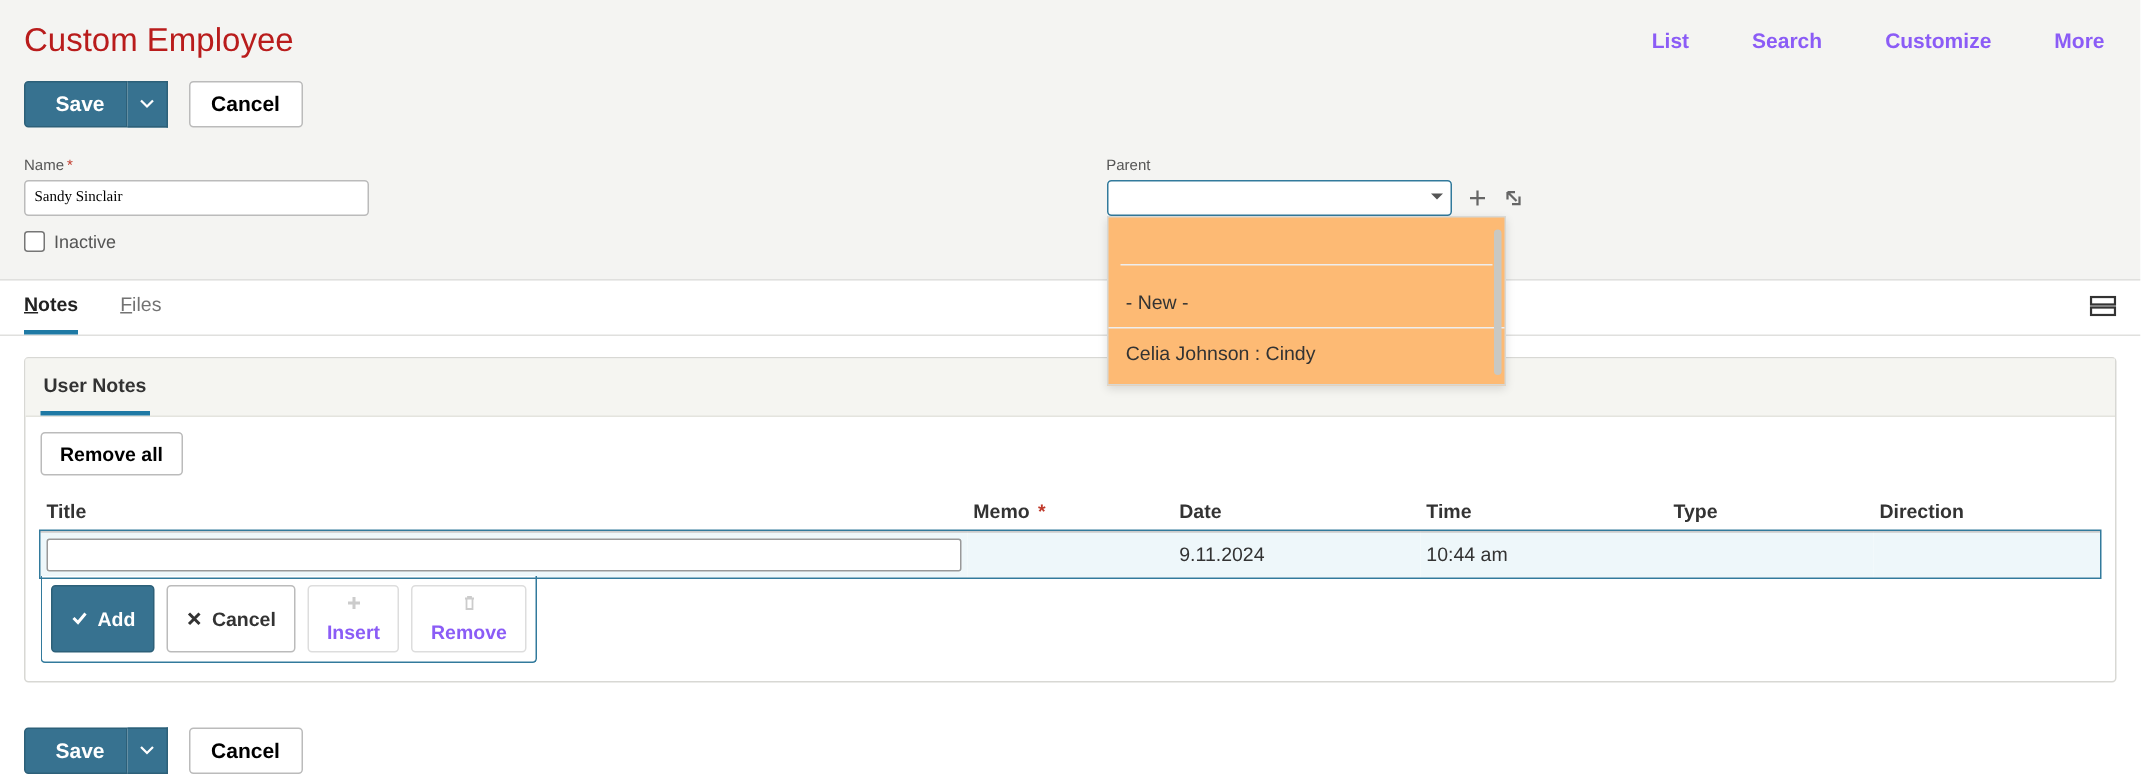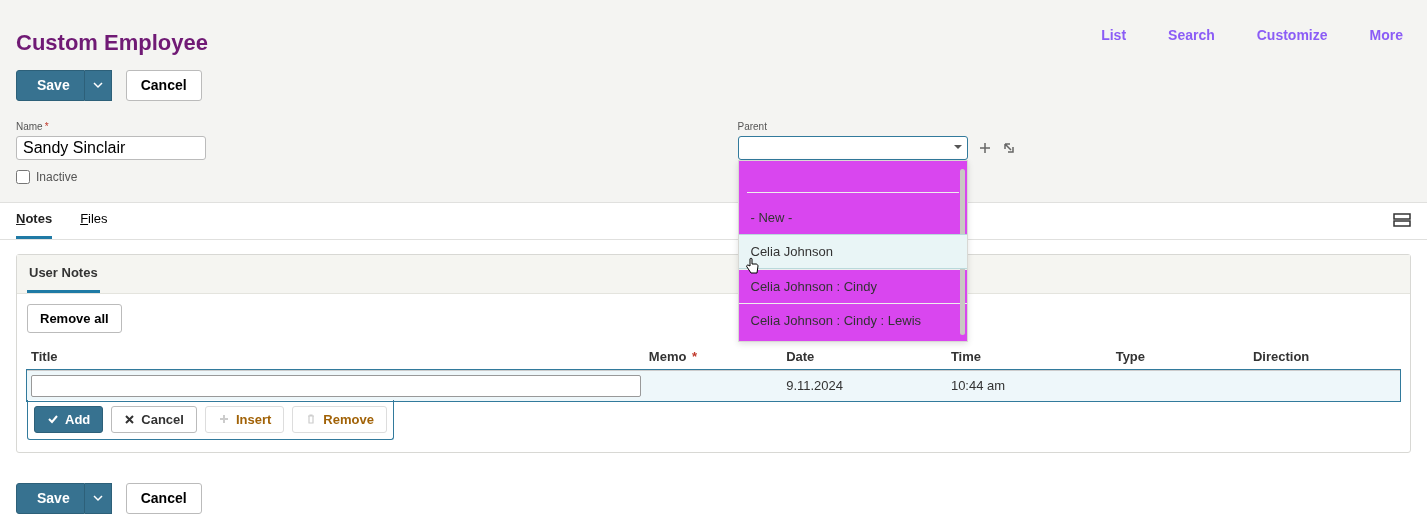--- a/index.html
+++ b/index.html
@@ -17,23 +17,22 @@
     border-bottom: 1px solid #e0e0de;
   }
   .header-row {
     display: flex;
     justify-content: space-between;
     align-items: center;
     margin-bottom: 14px;
   }
   .page-title {
     font-size: 22px;
-    font-weight: 700;
-    color: #701a75;
-    margin-top: 16px;
+    font-weight: 400;
+    color: #b91c1c;
   }
   .top-links {
     display: flex;
     gap: 42px;
     font-weight: 600;
     font-size: 14px;
     color: #8b5cf6;
     padding-right: 8px;
   }
   .top-links span { cursor: pointer; }
@@ -86,26 +85,27 @@
     flex: 0 0 50%;
   }
   .field-label {
     font-size: 10px;
     color: #555;
     margin-bottom: 4px;
     display: block;
   }
   .required-star { color: #c0392b; margin-left: 2px; }
   .text-input {
-    width: 190px;
+    width: 230px;
     height: 24px;
     border: 1px solid #bbb;
     border-radius: 3px;
     padding: 2px 6px;
-    font-size: 16px;
+    font-size: 10px;
+    font-family: Liberation Serif, serif;
   }
   .checkbox-row {
     display: flex;
     align-items: center;
     gap: 6px;
     margin-top: 10px;
     color: #555;
     font-size: 12px;
   }
   .checkbox-row input { margin:0; width:14px; height:14px; }
@@ -128,22 +128,22 @@
     justify-content: space-between;
     padding: 2px 4px 2px 6px;
     background: #fff;
     cursor: pointer;
   }
   .combo .caret { color:#555; }
   .dropdown {
     position: absolute;
     top: 24px;
     left: 0;
-    width: 230px;
-    background: #d946ef;
+    width: 266px;
+    background: #fdba74;
     border: 1px solid #d8d8d4;
     box-shadow: 0 2px 6px rgba(0,0,0,0.12);
     z-index: 100;
     padding: 6px 0 4px 0;
   }
   .dropdown-inner {
     position:relative;
   }
   .dd-scrollbar {
     position:absolute;
@@ -194,21 +194,21 @@
     padding: 8px 16px 0 16px;
     border-bottom: 1px solid #e0e0de;
   }
   .tabs {
     display: flex;
     gap: 28px;
   }
   .tab {
     padding-bottom: 10px;
     font-size: 13px;
-    color: #000000;
+    color: #737373;
     cursor: pointer;
   }
   .tab.active {
     color: #222;
     font-weight: 600;
     border-bottom: 3px solid #1f7aa5;
   }
   .tab u { text-decoration: underline; text-decoration-thickness:1px; }
   .layout-toggle {
     padding-bottom:6px;
@@ -301,23 +301,24 @@
     font-weight: 600;
     cursor: pointer;
     color:#333;
   }
   .row-btn.primary {
     background: #377290;
     color: #ffffff;
     border-color: #2d6079;
   }
   .row-btn.disabled {
-    color: #a16207;
+    color: #8b5cf6;
     border-color: #ddd;
     cursor: default;
+    flex-direction: column;
   }
   .col-title{width:45%}
   .col-memo{width:10%}
   .col-date{width:12%}
   .col-time{width:12%}
   .col-type{width:10%}
   .col-dir{width:11%}
   .bottom-actions {
     padding: 14px 16px 20px 16px;
     display: flex;
@@ -374,30 +375,21 @@
               <svg width="10" height="10" viewBox="0 0 10 10">
                   <path d="M1 3 L5 7 L9 3" fill="#555"></path>
                 </svg>
             </span>
           </div>
           <div class="dropdown">
             <div class="dropdown-inner">
               <div class="dd-scrollbar"></div>
               <div class="dd-search"></div>
               <div class="dd-item first">- New -</div>
-              <div class="dd-item highlight">
-                <span>Celia Johnson</span>
-                <span class="cursor-hand">
-                  <svg width="16" height="18" viewBox="0 0 16 18">
-                      <path d="M5 2 v7 l-2 -1 c-1 0 -2 1 -1 2 l4 6 h6 l1 -7 c0 -1 -1 -2 -2 -2 h-4 v-5 c0 -1 -2 -1 -2 0 z" fill="#fff" stroke="#000" stroke-width="1"></path>
-                    </svg>
-                </span>
-              </div>
               <div class="dd-item">Celia Johnson : Cindy</div>
-              <div class="dd-item" style="border-bottom:none">Celia Johnson : Cindy : Lewis</div>
             </div>
           </div>
         </div>
         <span class="icon-btn">
           <svg width="14" height="14" viewBox="0 0 14 14">
               <path d="M7 2 v10 M2 7 h10" stroke="#666" stroke-width="1.5"></path>
             </svg>
         </span>
         <span class="icon-btn">
           <svg width="14" height="14" viewBox="0 0 14 14">

